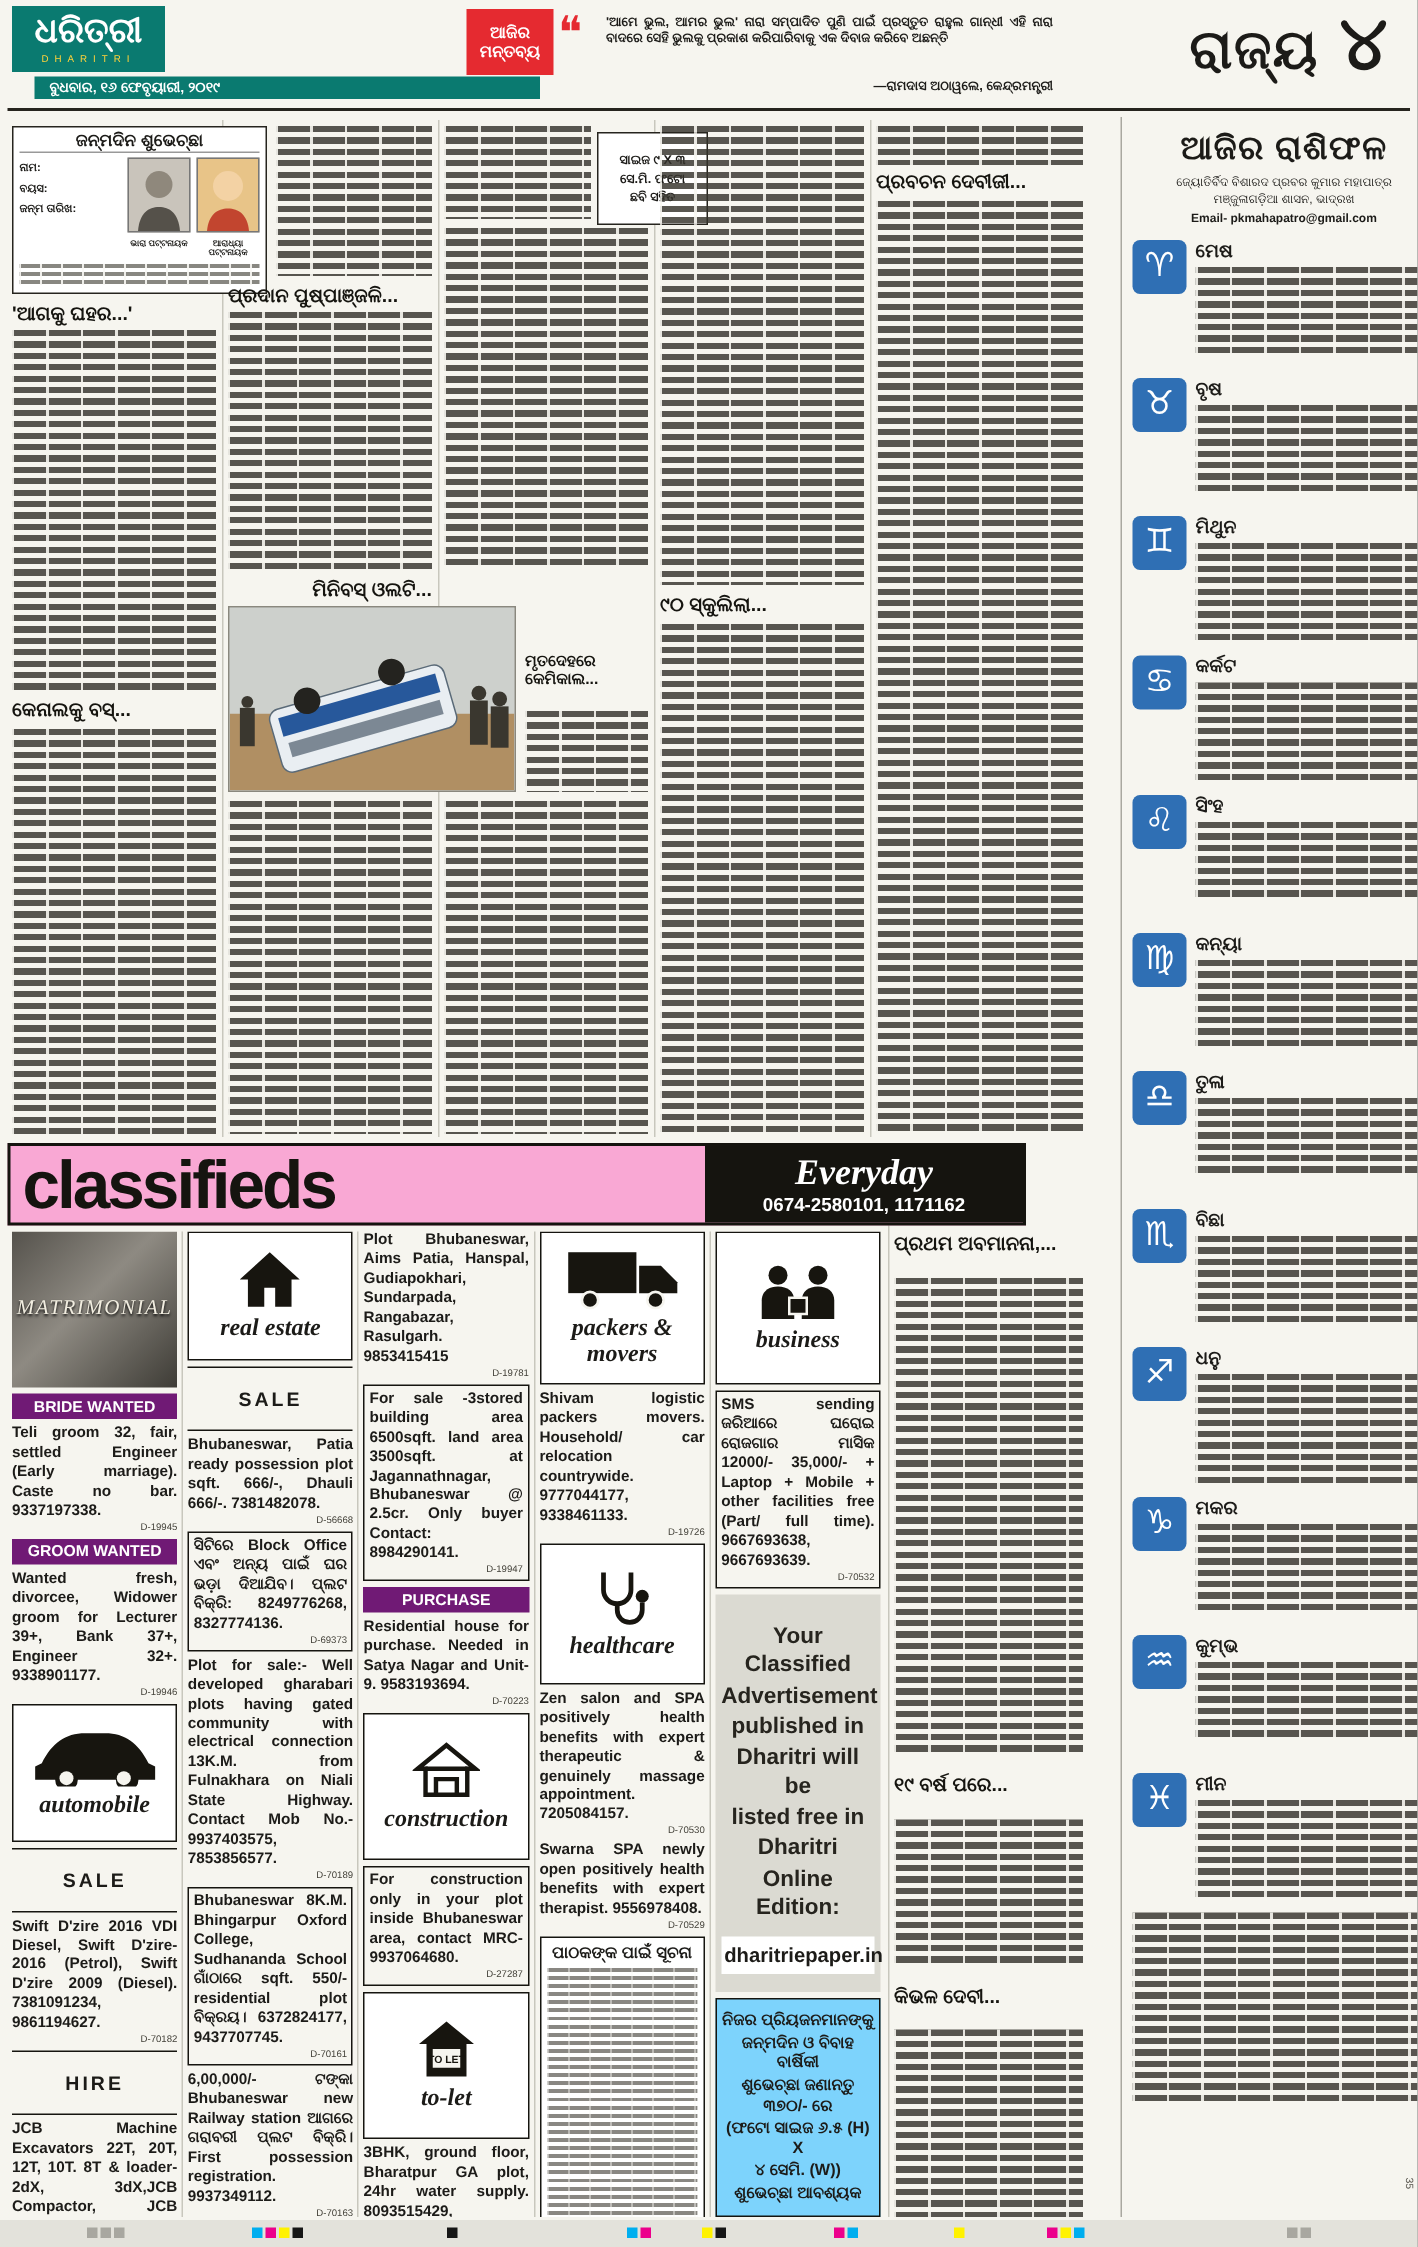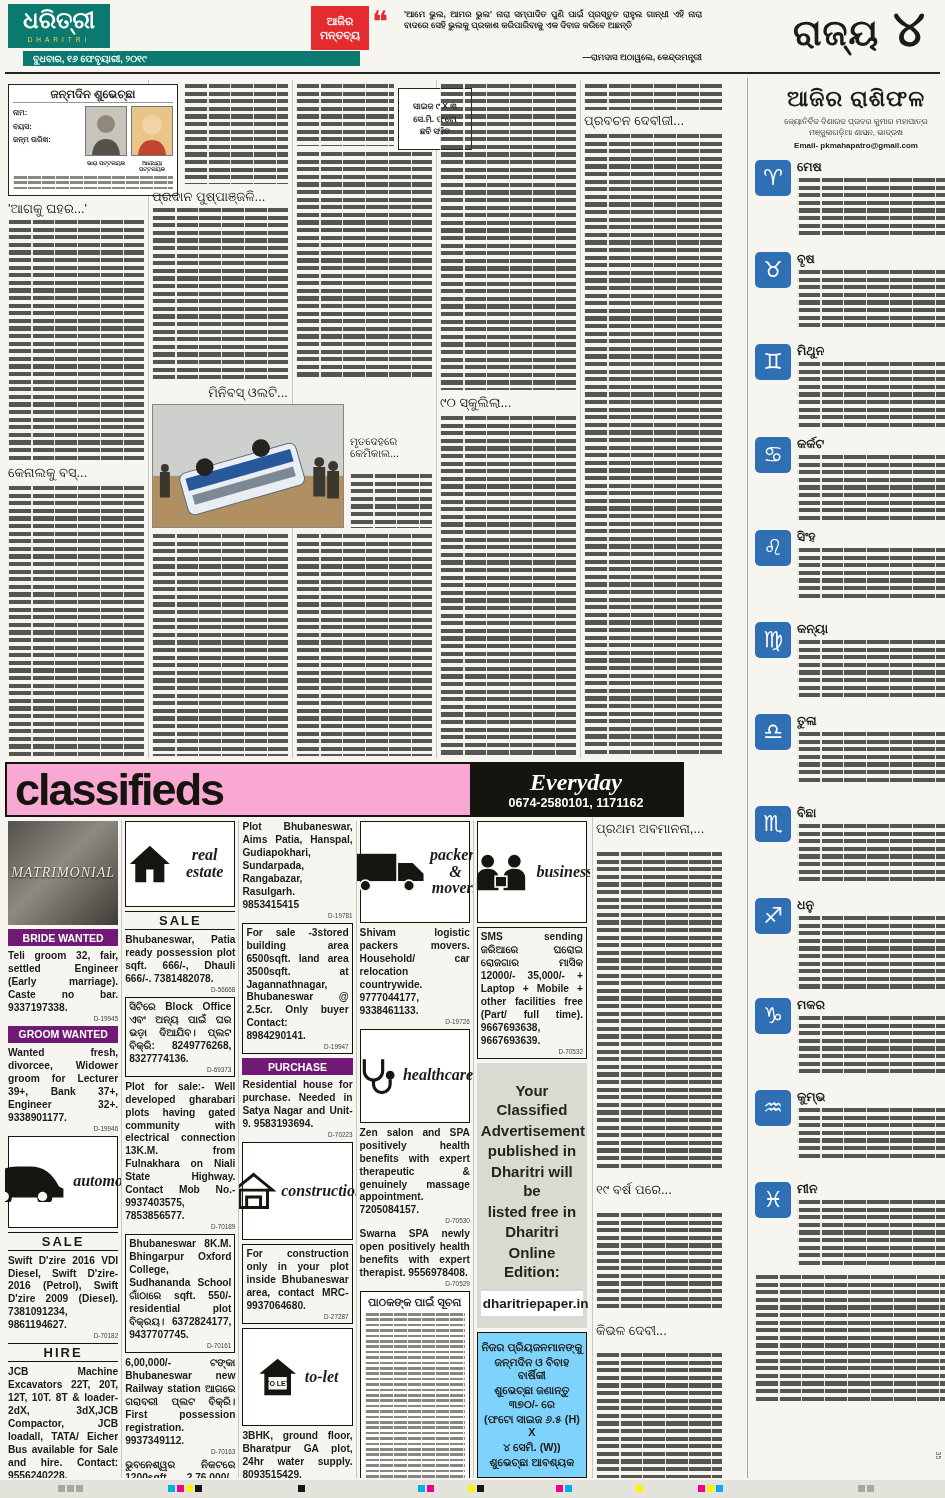--- a/index.html
+++ b/index.html
@@ -18,21 +18,21 @@
                font-weight:bold;font-size:11px;display:flex;flex-direction:column;align-items:center;justify-content:center;gap:1px;}
   .quote-mark{left:372px;top:4px;font-size:30px;color:var(--red);font-family:"Liberation Serif",serif;}
   .quote-text{left:404px;top:9px;width:298px;font-size:8.6px;line-height:1.3;font-weight:bold;text-align:justify;}
   .quote-attr{left:404px;top:52px;width:298px;text-align:right;font-size:8.6px;font-weight:bold;}
   .section-name{left:793px;top:12px;font-size:36px;font-weight:bold;letter-spacing:1px;}
   .page-num-big{left:893px;top:0;font-size:50px;font-weight:bold;}
   .header-rule{left:5px;top:72px;width:935px;border-top:2px solid #26241e;}
 
   
   .vr{width:1px;background:#c8c7bd;}
-  .hl{font-weight:normal;font-size:13px;line-height:1.12;color:#15140f;}
+  .hl{font-weight:bold;font-size:13px;line-height:1.12;color:#15140f;}
   .hl-c{text-align:center;}
   .hl-xs{font-size:10.5px;}
   .sim{background-image:
         repeating-linear-gradient(90deg, rgba(246,245,239,.9) 0 1.5px, transparent 1.5px 23px),
         repeating-linear-gradient(180deg, #35332c 0 4.2px, rgba(0,0,0,0) 4.2px 7.6px);
        opacity:.82;}
   .sim-sm{background-image:
         repeating-linear-gradient(90deg, rgba(246,245,239,.9) 0 1px, transparent 1px 14px),
         repeating-linear-gradient(180deg, #4a483f 0 2.6px, rgba(0,0,0,0) 2.6px 5.4px);
        opacity:.65;}
@@ -62,25 +62,25 @@
   .cl-sub{font-size:24px;font-weight:bold;font-style:italic;font-family:"Liberation Serif",serif;line-height:1;}
   .cl-phones{font-size:12.5px;font-weight:bold;margin-top:2px;}
 
   
   .cl-cols{left:5px;top:821px;width:585px;height:657px;display:flex;}
   .cl-col{flex:1;display:flex;flex-direction:column;gap:4px;border-right:1px solid #c8c7bd;
           padding:0 3px;overflow:hidden;min-width:0;}
   .cl-col:last-child{border-right:none;}
   .c-bar{background:#701a75;color:#fff;font-weight:bold;font-size:10.5px;text-align:center;padding:2.5px 0;flex:none;}
   .c-rule{font-weight:bold;font-size:13px;text-align:center;border-top:1.6px solid #15140f;
-          border-bottom:1.6px solid #15140f;padding:1px 0;letter-spacing:2px;flex:none;}
+          border-bottom:1.6px solid #15140f;padding:13px 0;letter-spacing:2px;flex:none;}
   .c-ad{font-size:10.2px;font-weight:bold;line-height:1.27;text-align:justify;flex:none;}
   .c-ad .adid{display:block;text-align:right;font-size:6.4px;font-weight:normal;color:#44423a;line-height:1.1;}
   .c-ad.boxed{border:1.3px solid #15140f;padding:3px;}
-  .c-cat{border:1.3px solid #15140f;background:#fff;display:flex;flex-direction:row;align-items:center;
+  .c-cat{border:1.3px solid #15140f;background:#fff;display:flex;flex-direction:column;align-items:center;
          justify-content:center;gap:5px;padding:4px 2px;flex:none;box-sizing:border-box;}
   .c-cat .ic svg{height:40px;width:auto;display:block;}
   .c-cat .lbl{font-family:"Liberation Serif",serif;font-style:italic;font-weight:bold;font-size:16px;
               text-align:center;line-height:1.05;}
   .c-img{background:linear-gradient(135deg,#55524c 0%,#8e8a82 45%,#3e3c36 100%);color:#f1ede0;
          display:flex;align-items:center;justify-content:center;font-family:"Liberation Serif",serif;
          font-style:italic;font-size:14px;letter-spacing:1px;flex:none;text-shadow:0 1px 2px #000;}
   .c-notice{border:1.4px solid #15140f;padding:4px;flex:none;background:#fff;}
   .c-notice .t{font-weight:bold;font-size:11px;text-align:center;margin-bottom:4px;}
   .c-promo{background:#dbdad2;text-align:center;padding:14px 4px 8px;display:flex;flex-direction:column;

